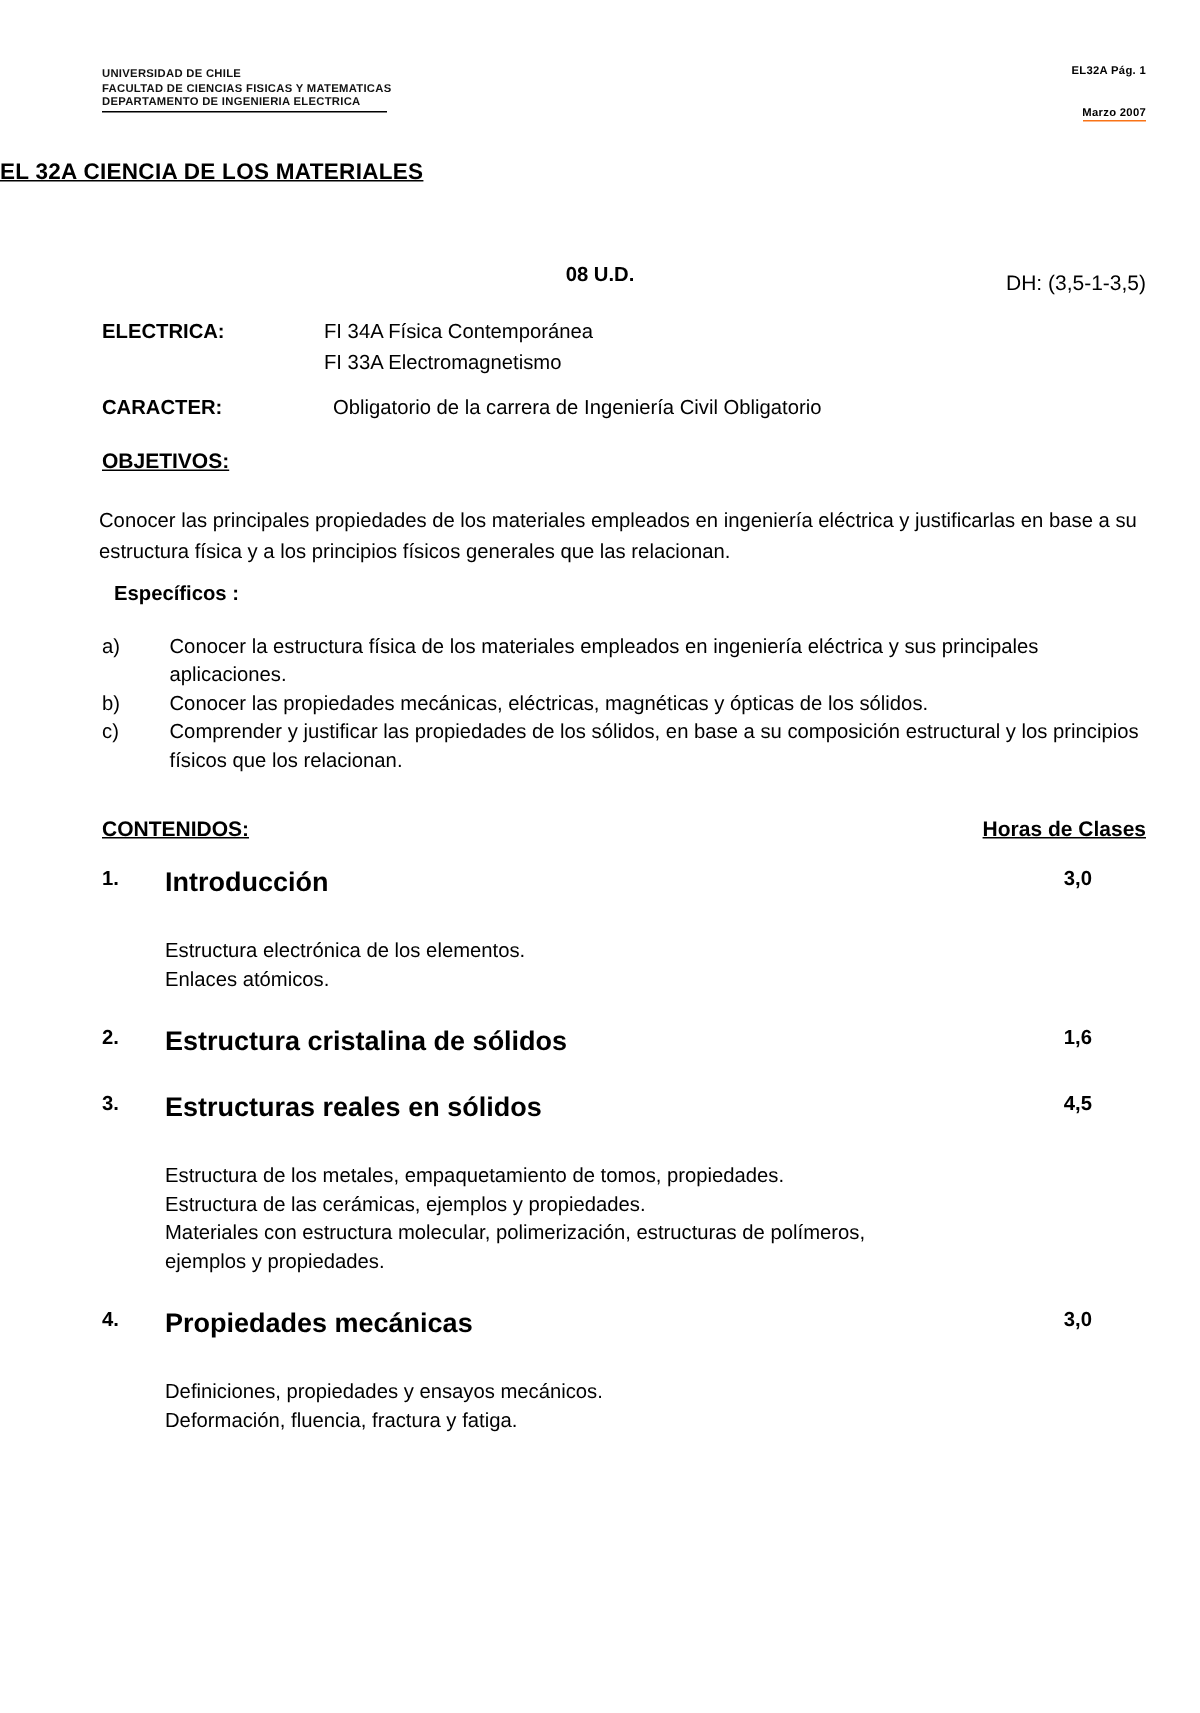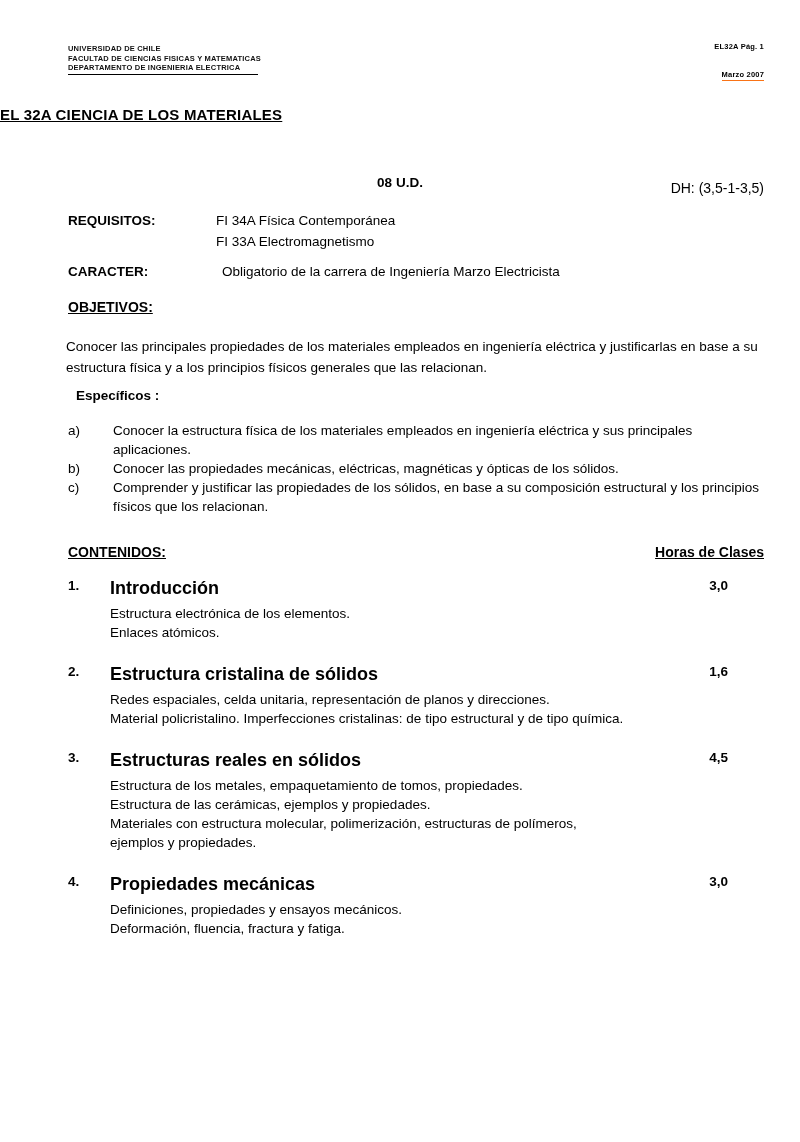--- a/index.html
+++ b/index.html
@@ -184,21 +184,21 @@
   }
   .topic-hours {
     position: absolute;
     right: 72px;
     top: 0;
     font-size: 13.5px;
     font-weight: bold;
   }
   .topic-detail {
     margin-left: 110px;
-    margin-top: 4px;
+    margin-top: 24px;
     font-size: 13.5px;
     line-height: 19px;
     width: 640px;
   }
   .topic-spacer { height: 22px; }
 </style>
 </head>
 <body>
 
 <div class="page">
@@ -213,26 +213,26 @@
 
     <div class="hdr-right">
       <div class="line1">EL32A  Pág. 1</div>
       <div class="line2">Marzo   2007</div>
     </div>
 
     <div class="doc-title">EL 32A CIENCIA DE LOS MATERIALES</div>
     <div class="doc-subtitle">08 U.D.</div>
     <div class="dh">DH: (3,5-1-3,5)</div>
 
-    <div class="lbl req-label">REQUISITOS:</div>
+    <div class="lbl req-label">ELECTRICA:</div>
     <div class="req-line1">FI 34A  Física Contemporánea</div>
     <div class="req-line2">FI 33A  Electromagnetismo</div>
 
     <div class="lbl car-label">CARACTER:</div>
-    <div class="car-text">Obligatorio de la carrera de Ingeniería Marzo Electricista</div>
+    <div class="car-text">Obligatorio de la carrera de Ingeniería Civil Obligatorio</div>
 
     <div class="objetivos">OBJETIVOS:</div>
     <div class="obj-body">Conocer  las  principales propiedades de  los  materiales empleados en ingeniería eléctrica y justificarlas en base  a su  estructura física y a los principios  físicos  generales que las relacionan.</div>
     <div class="especificos">Específicos :</div>
 
     <div class="obj-list">
       <div class="obj-item">
         <span class="mk">a)</span>
         <span>Conocer la estructura física de los materiales empleados en ingeniería eléctrica y sus principales aplicaciones.</span>
       </div>
@@ -261,22 +261,20 @@
 Enlaces atómicos.</div>
       </div>
       <div class="topic-spacer"></div>
 
       <div class="topic">
         <div class="topic-head">
           <span class="topic-num">2.</span>
           <span class="topic-title">Estructura cristalina de sólidos</span>
           <span class="topic-hours">1,6</span>
         </div>
-        <div class="topic-detail" style="white-space: pre-line;">Redes espaciales, celda unitaria, representación  de planos y direcciones.
-Material policristalino. Imperfecciones cristalinas: de tipo estructural y de tipo química.</div>
       </div>
       <div class="topic-spacer"></div>
 
       <div class="topic">
         <div class="topic-head">
           <span class="topic-num">3.</span>
           <span class="topic-title">Estructuras reales en sólidos</span>
           <span class="topic-hours">4,5</span>
         </div>
         <div class="topic-detail" style="white-space: pre-line;">Estructura de los metales, empaquetamiento de tomos,  propiedades.

